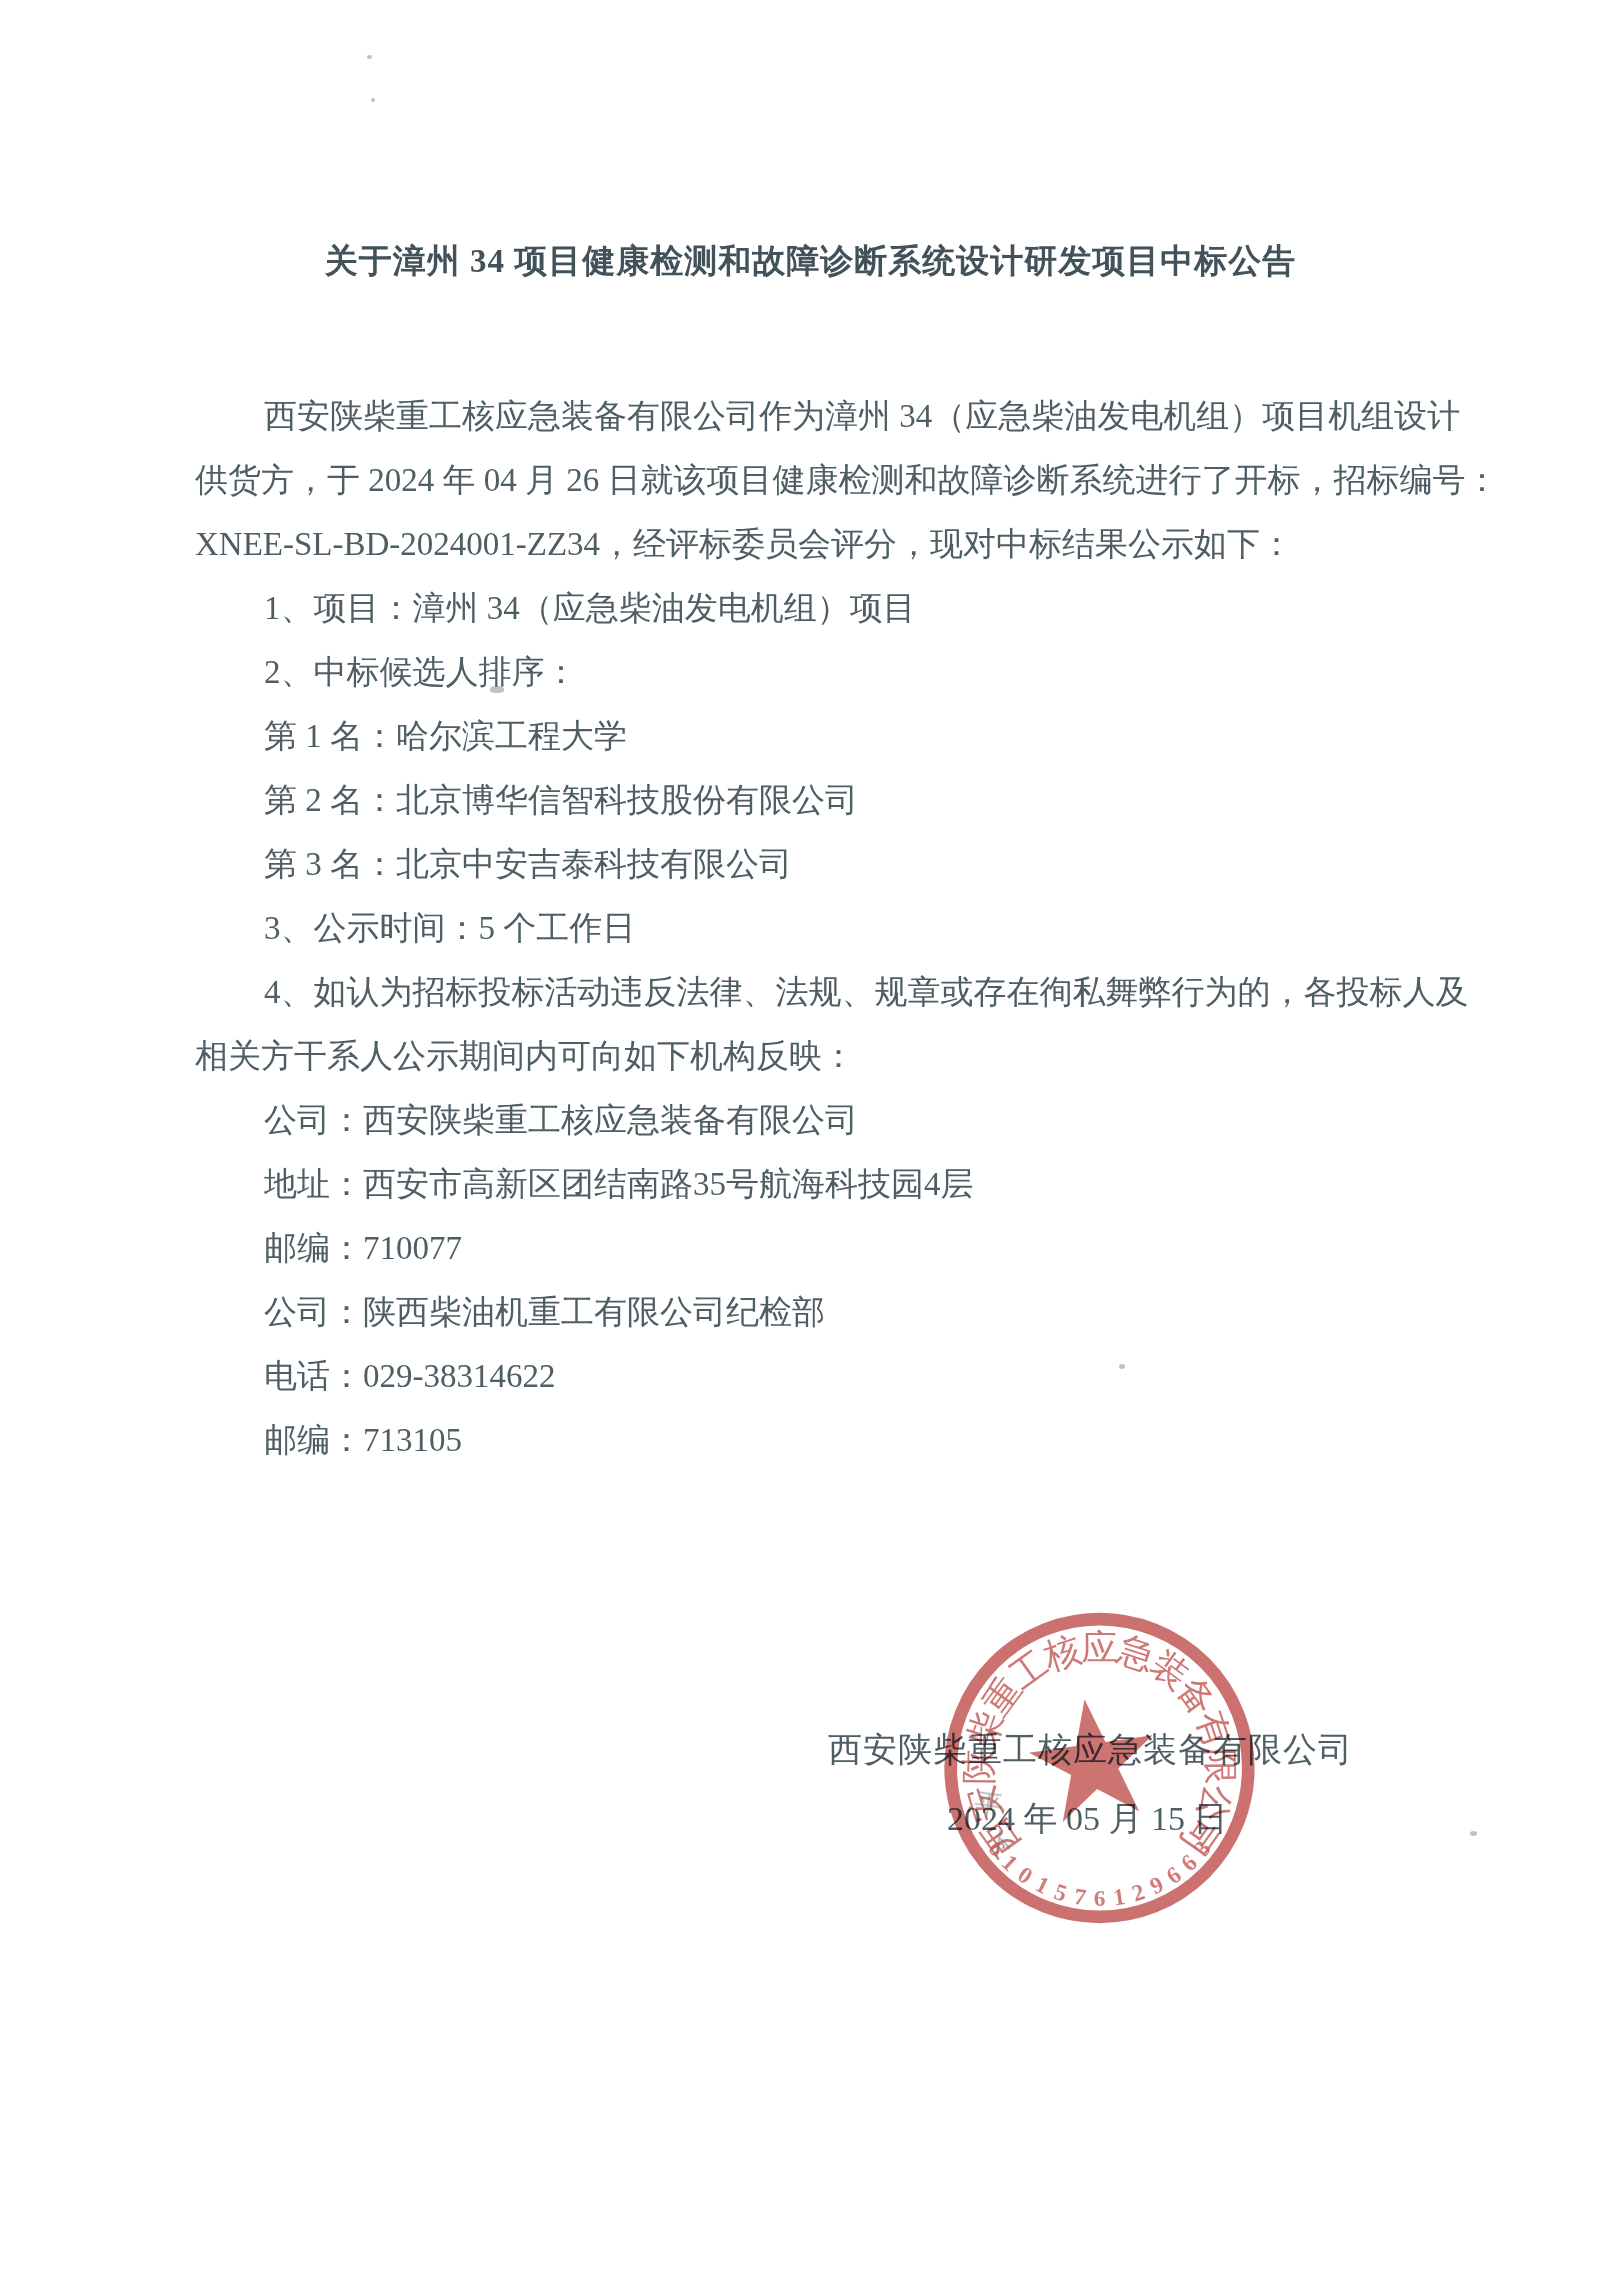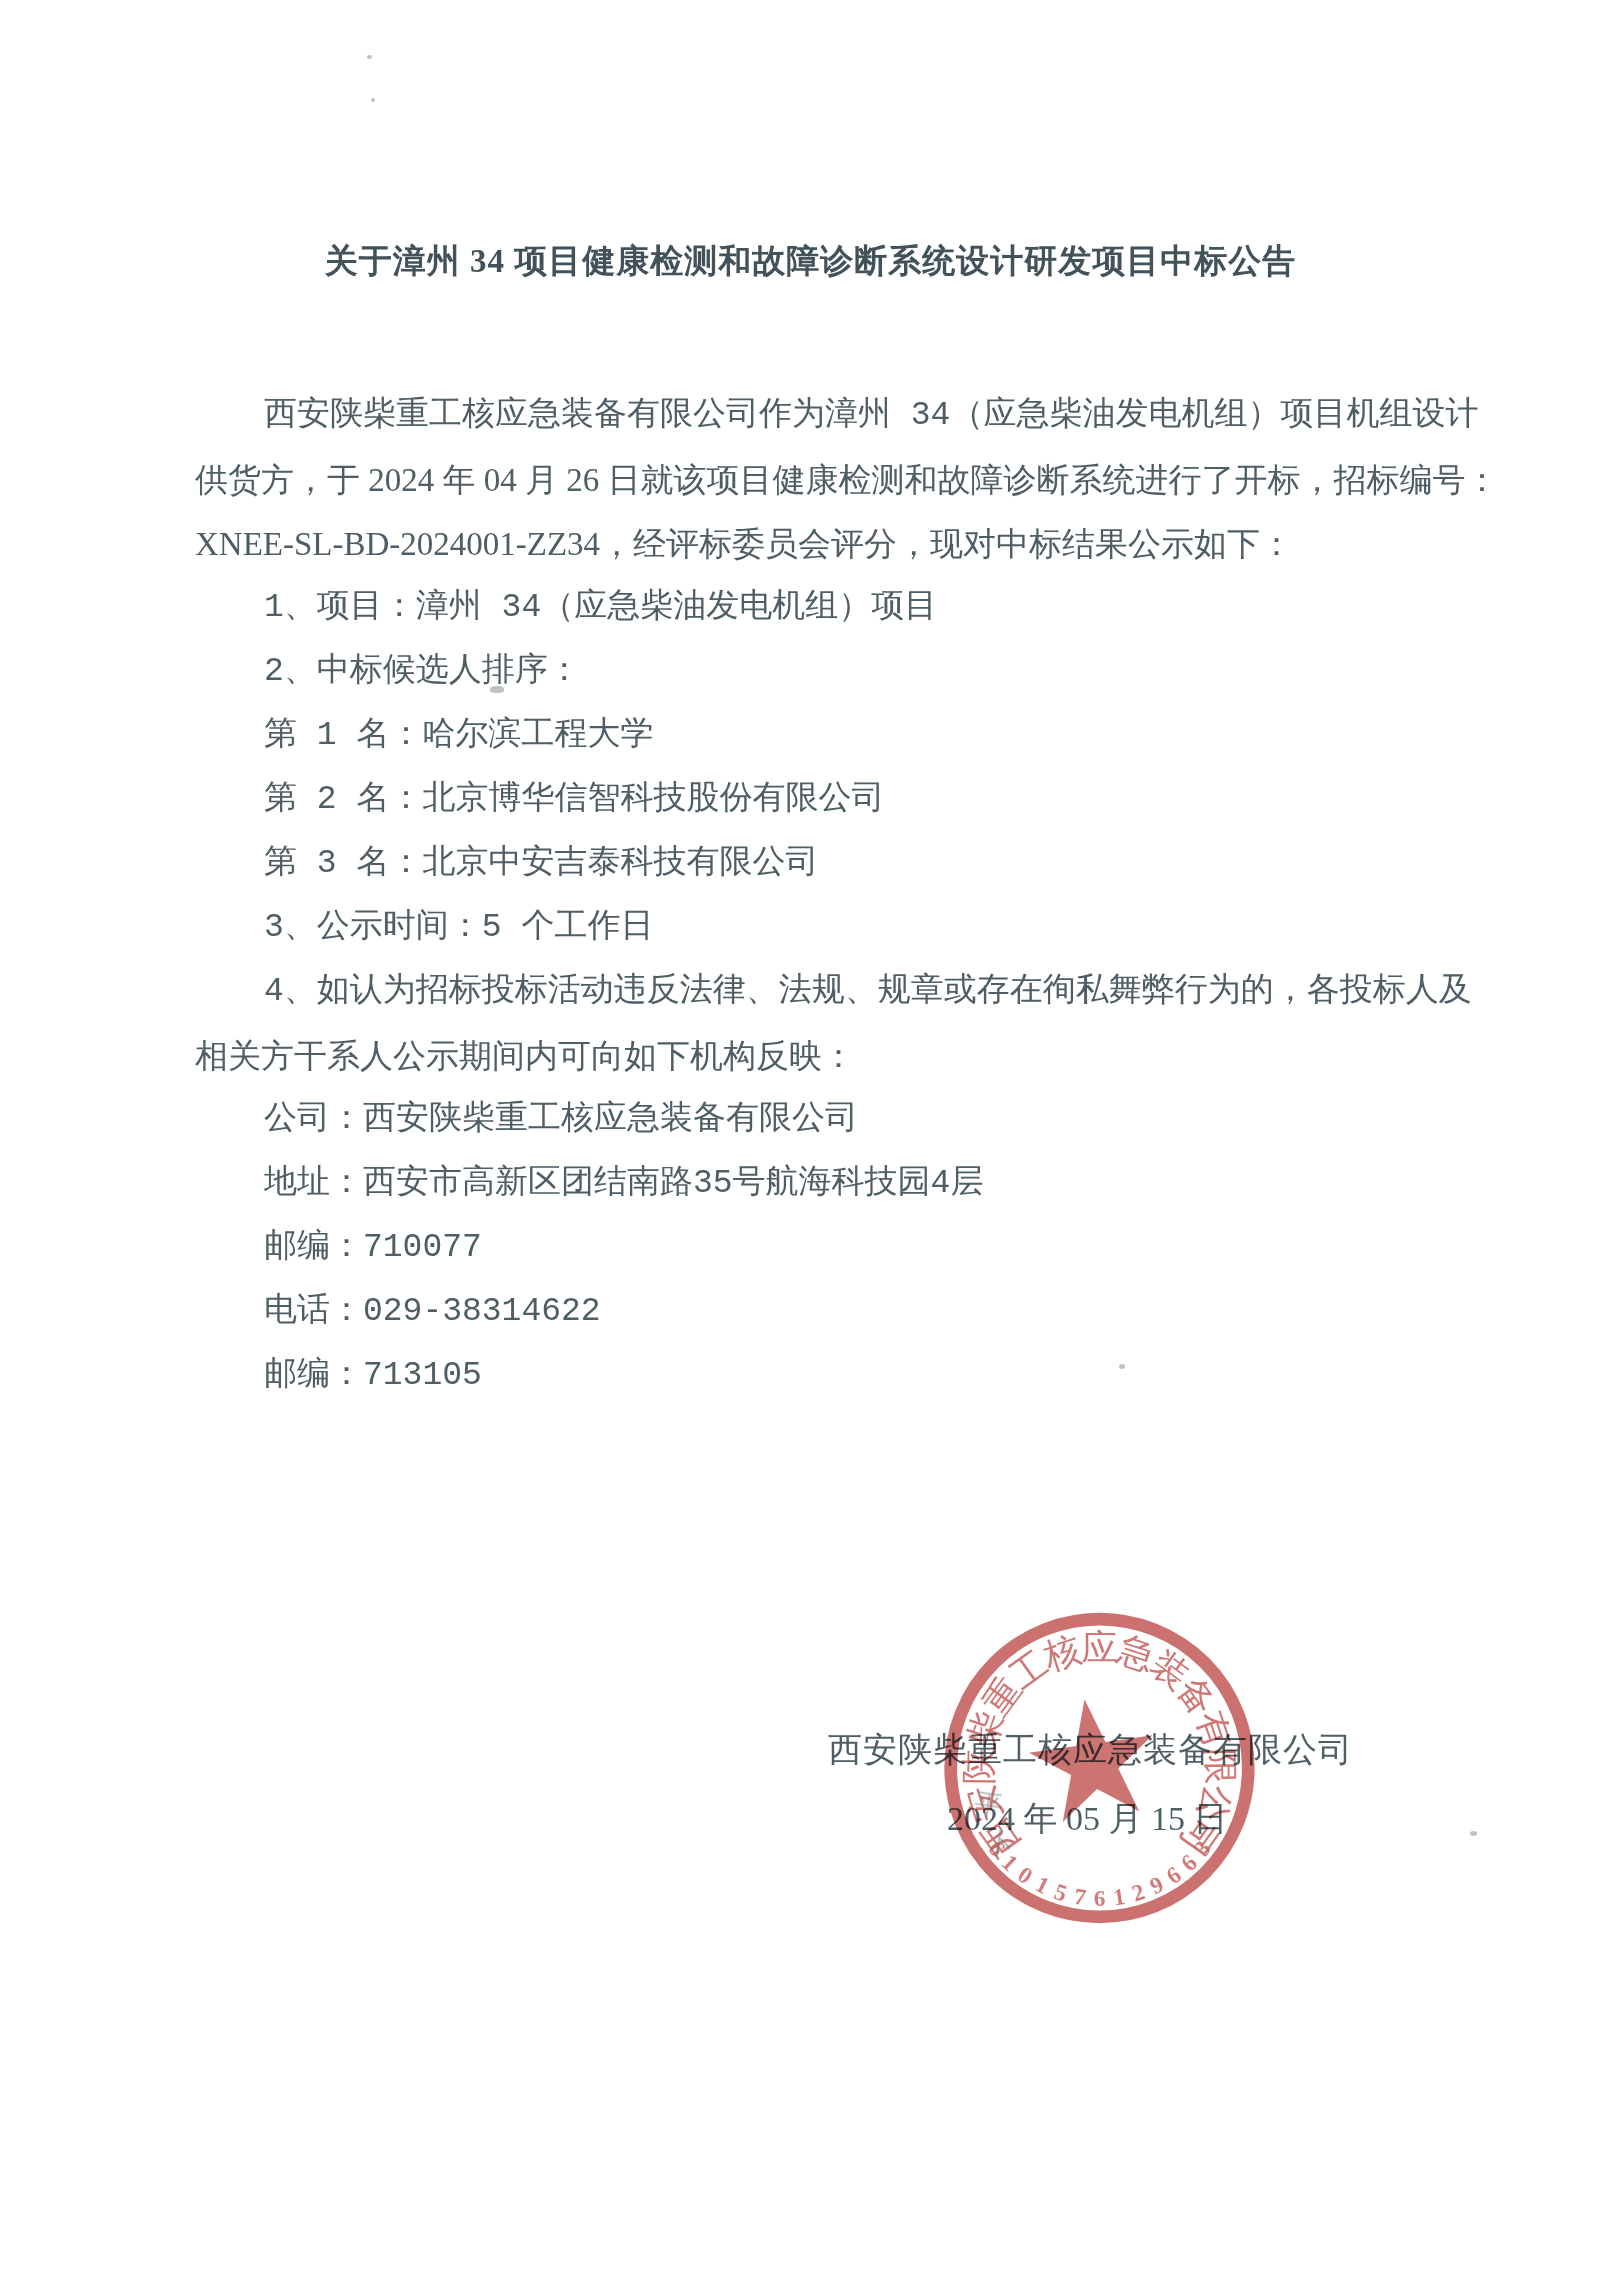--- a/index.html
+++ b/index.html
@@ -15,21 +15,21 @@
     text-align:center;
     font-size:33px;font-weight:bold;
     color:#42525a;letter-spacing:1px;
     white-space:nowrap;
   }
   .body-text{
     position:absolute;top:384px;left:195px;width:1274px;
     font-size:33px;color:#4e5e64;
   }
   .line{height:64px;line-height:64px;white-space:nowrap;}
-  .ind{padding-left:69px;font-family:Liberation Mono, monospace;}
+  .ind{padding-left:69px;}
   .sig-company{
     position:absolute;top:1727px;left:828px;
     font-size:34px;color:#4e5e64;white-space:nowrap;letter-spacing:1px;
   }
   .sig-date{
     position:absolute;top:1796px;left:947px;
     font-size:34px;color:#4e5e64;white-space:nowrap;
   }
   .seal{
     position:absolute;top:1582px;left:919px;
@@ -63,20 +63,21 @@
     <div class="line ind">2、中标候选人排序：</div>
     <div class="line ind">第 1 名：哈尔滨工程大学</div>
     <div class="line ind">第 2 名：北京博华信智科技股份有限公司</div>
     <div class="line ind">第 3 名：北京中安吉泰科技有限公司</div>
     <div class="line ind">3、公示时间：5 个工作日</div>
     <div class="line ind">4、如认为招标投标活动违反法律、法规、规章或存在徇私舞弊行为的，各投标人及</div>
     <div class="line">相关方干系人公示期间内可向如下机构反映：</div>
     <div class="line ind">公司：西安陕柴重工核应急装备有限公司</div>
     <div class="line ind">地址：西安市高新区团结南路35号航海科技园4层</div>
     <div class="line ind">邮编：710077</div>
+    <div class="line ind">公司：陕西柴油机重工有限公司纪检部</div>
     <div class="line ind">电话：029-38314622</div>
     <div class="line ind">邮编：713105</div>
   </div>
 
   <div class="sig-company">西安陕柴重工核应急装备有限公司</div>
   <div class="sig-date">2024 年 05 月 15 日</div>
 
   <svg class="seal" id="seal-svg" viewBox="0 0 368 380" xmlns="http://www.w3.org/2000/svg">
     <circle id="seal-ring" cx="184" cy="190" r="152" fill="none" stroke-width="13" stroke-opacity="0.92" stroke="#bf4f4c"></circle>
     <path id="seal-star" fill-opacity="0.9" d="M168.7,119.7L190.0,163.4L238.2,156.6L203.2,190.4L224.5,234.2L181.6,211.4L146.5,245.2L155.0,197.2L112.0,174.4L160.2,167.6Z" fill="#bf4f4c"></path>

